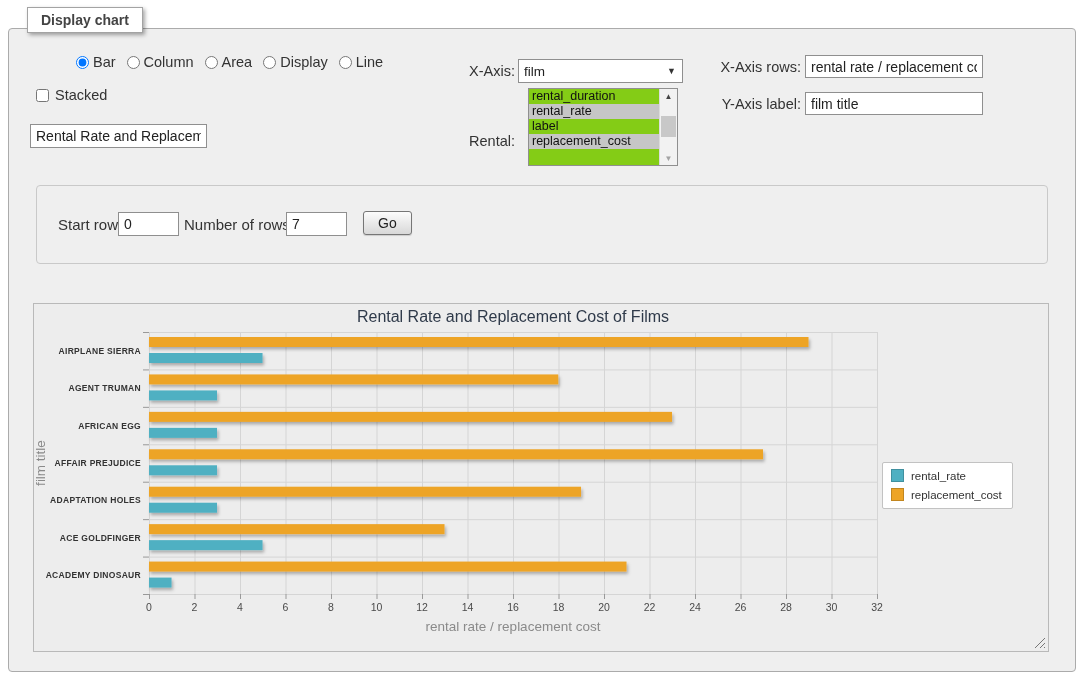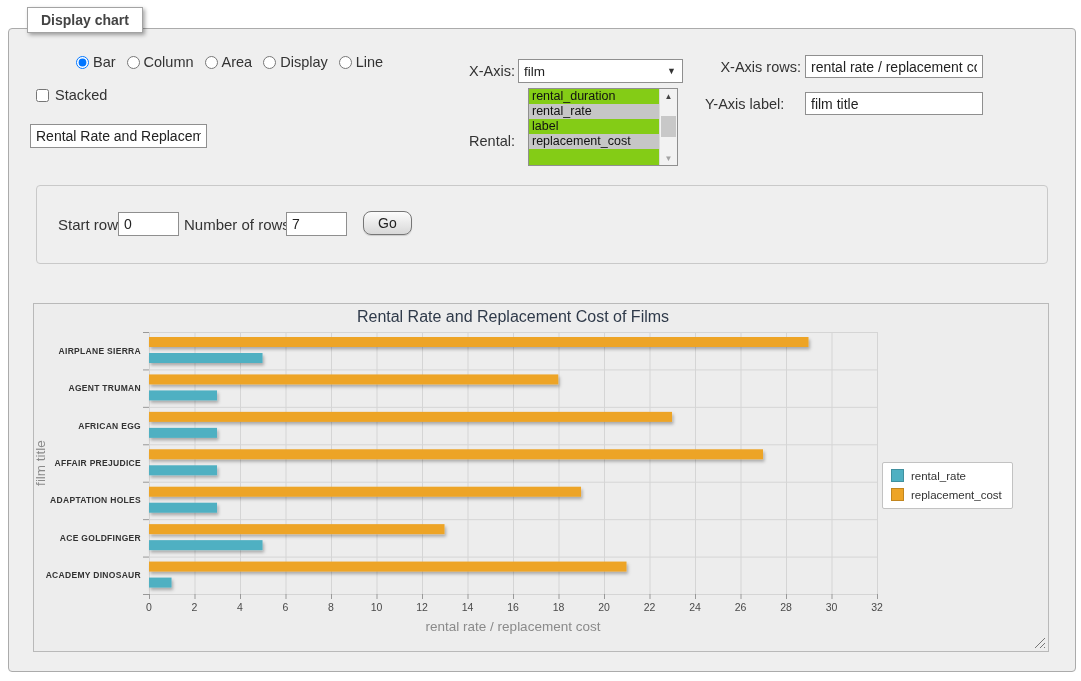--- a/index.html
+++ b/index.html
@@ -17,21 +17,21 @@
   .radio-group input{width:13px;height:13px;margin:0 4px 0 0;}
   .stacked-row{left:36px;top:87px;display:flex;align-items:center;font-size:14.5px;color:#333;}
   .stacked-row input{width:13px;height:13px;margin:0 6px 0 0;}
   .txt{position:absolute;z-index:5;box-sizing:border-box;border:1px solid #8f8f8f;background:#fff;
         font-family:inherit;font-size:14px;color:#222;padding:2px 5px;height:23px;}
   .lbl{position:absolute;z-index:5;font-size:14.5px;color:#333;}
   #chart-title-input{left:30px;top:124px;width:177px;height:24px;}
   #xaxis-lbl{left:420px;top:63px;width:95px;text-align:right;}
   #series-lbl{left:420px;top:133px;width:95px;text-align:right;}
   #xaxislabel-lbl{left:705px;top:59px;width:96px;text-align:right;}
-  #yaxislabel-lbl{left:705px;top:96px;width:96px;}
+  #yaxislabel-lbl{left:705px;top:96px;width:96px;text-align:right;}
   #xaxis-label-input{left:805px;top:55px;width:178px;}
   #yaxis-label-input{left:805px;top:92px;width:178px;}
   .select{left:518px;top:59px;width:165px;height:24px;box-sizing:border-box;background:#fff;
         border:1px solid #8f8f8f;display:flex;align-items:center;justify-content:space-between;
         padding:0 6px 0 5px;font-size:13.5px;color:#222;cursor:default;}
   .select .arrow{font-size:9px;color:#333;}
   .listbox{left:528px;top:88px;width:150px;height:78px;box-sizing:border-box;background:#84cc16;
         border:1px solid #8f8f8f;}
   .lb-rows{position:absolute;top:0;left:0;right:17px;bottom:0;overflow:hidden;}
   .lb-row{height:15px;line-height:15px;font-size:12.5px;padding-left:3px;color:#111;white-space:nowrap;}
@@ -43,21 +43,21 @@
   
   .panel2{position:absolute;left:36px;top:185px;width:1012px;height:79px;box-sizing:border-box;
         border:1px solid #c9c9c9;border-radius:4px;z-index:4;}
   .lbl2{position:absolute;font-size:15px;color:#333;}
   #startrow-lbl{left:21px;top:30px;}
   #numrows-lbl{left:147px;top:30px;}
   .panel2 .txt{height:24px;}
   #startrow-input{left:81px;top:26px;width:61px;}
   #numrows-input{left:249px;top:26px;width:61px;}
   .go-btn{position:absolute;left:326px;top:25px;padding:3px 14px;font-size:14px;color:#222;
-        background:linear-gradient(#fcfcfc,#d8d8d8);border:1px solid #767676;border-radius:8px;
+        background:linear-gradient(#fcfcfc,#d8d8d8);border:1px solid #767676;border-radius:3px;
         font-family:inherit;box-shadow:0 1px 1px rgba(0,0,0,0.15);}
   
   .chartbox{position:absolute;left:33px;top:303px;width:1016px;height:349px;box-sizing:border-box;
         border:1px solid #b9b9b9;background:#ededed;z-index:4;}
   .ctitle{font-size:16px;fill:#2f3a4a;}
   .axtitle{font-size:13.5px;fill:#8a8a8a;}
   .tickl{font-size:10.5px;fill:#4a4a4a;}
   .catl{font-size:8.5px;font-weight:bold;fill:#333;letter-spacing:0.3px;}
   .legendbox{position:absolute;left:848px;top:158px;background:#fff;border:1px solid #c2c2c2;
         border-radius:2px;padding:6px 10px 7px 8px;display:flex;flex-direction:column;gap:6px;}

